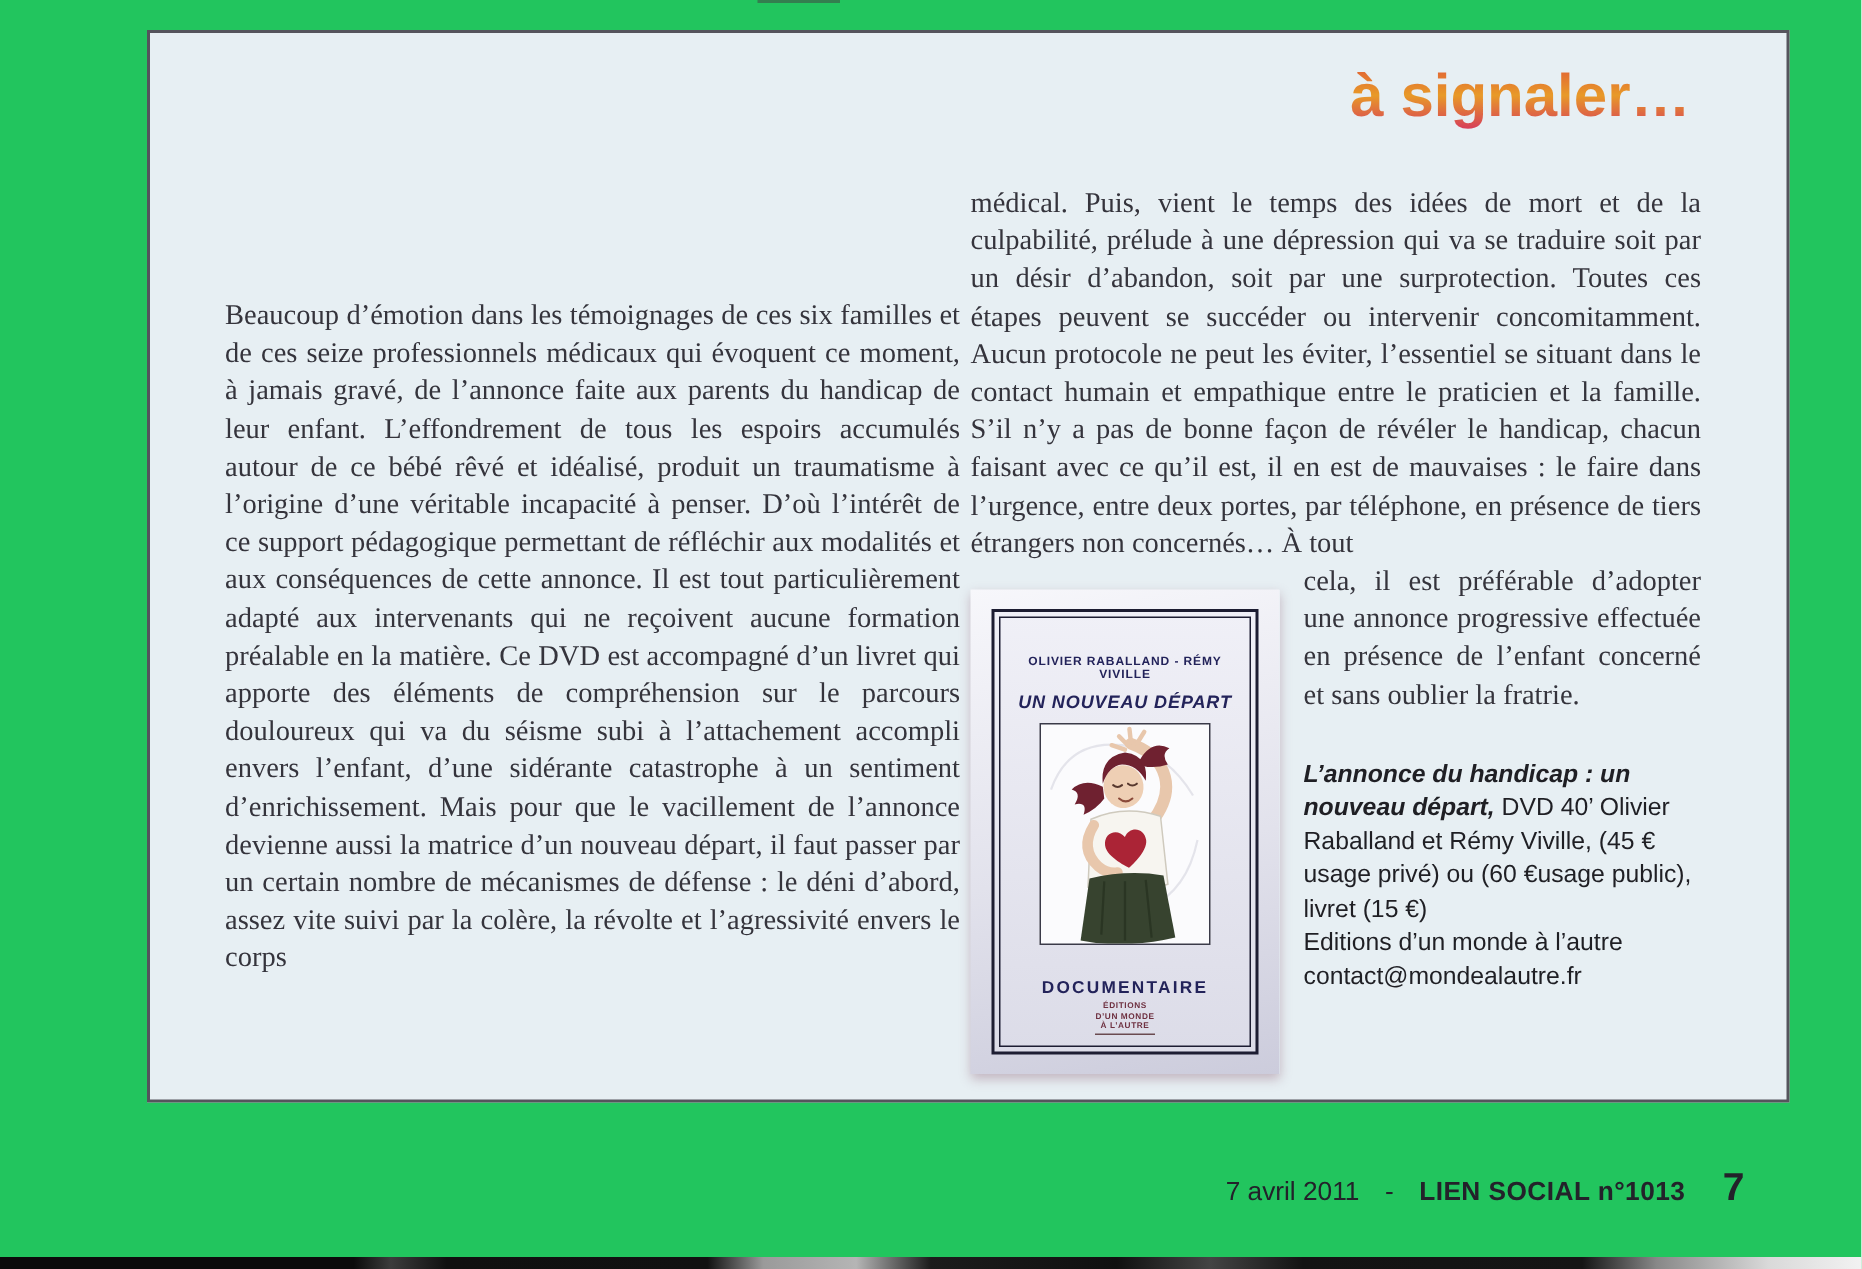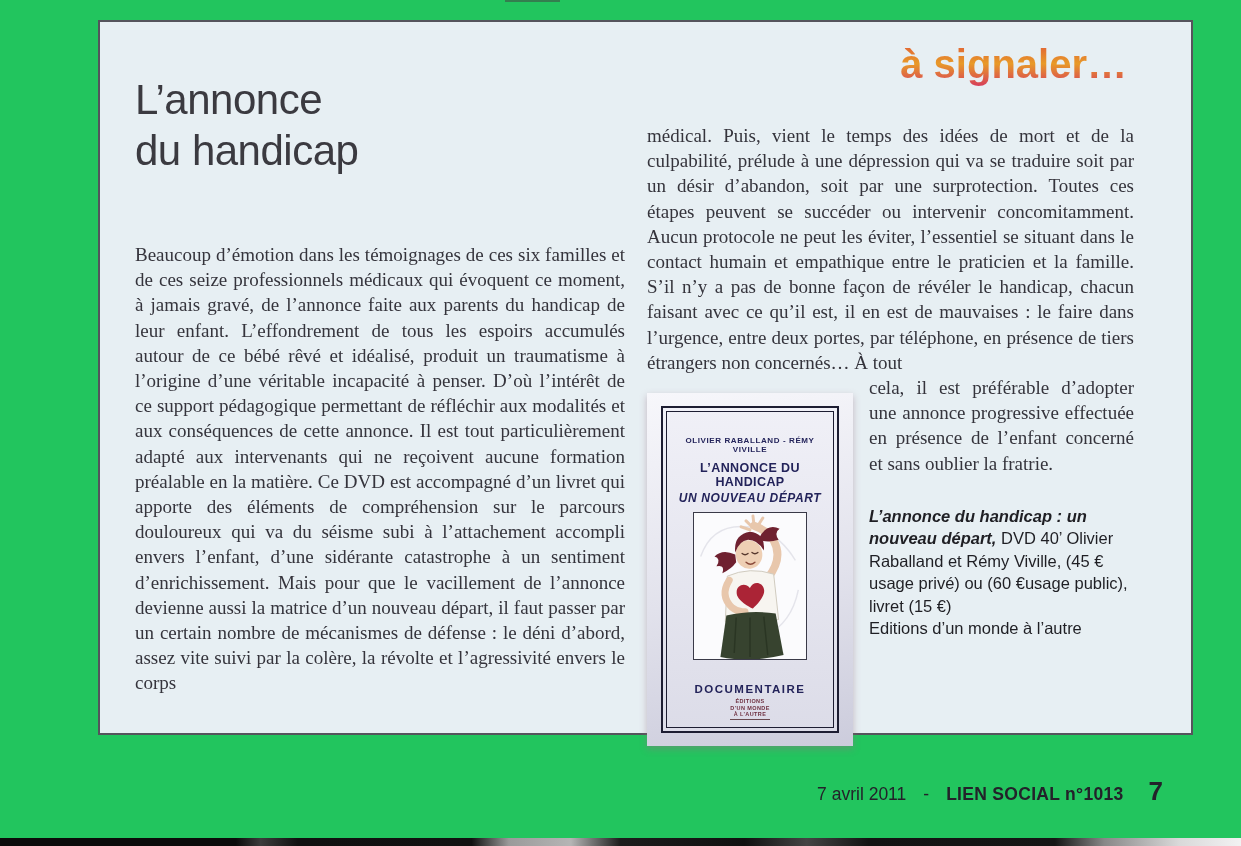--- a/index.html
+++ b/index.html
@@ -33,21 +33,21 @@
     font-size:42px; line-height:51px; font-weight:normal;
     color:#3b3a40; letter-spacing:-0.5px;
   }
 
   
   .body-text {
     font-family:Liberation Serif, serif;
     font-size:19px; line-height:25.2px; color:#35343c;
     text-align:justify; hyphens:auto; -webkit-hyphens:auto;
   }
-  .col-left  { position:absolute; left:35px;  top:176px; width:490px;margin-top:44px; }
+  .col-left  { position:absolute; left:50px;  top:176px; width:490px; }
   .col-right { position:absolute; left:547px; top:101px; width:487px; }
 
   .wrap-area { margin-top:0; }
 
   
   .dvd-photo {
     float:left; width:206px; margin:18px 16px 6px 0;
     padding:13px 14px;
     background:linear-gradient(168deg,#f7f7fb 0%, #e2e2ec 55%, #ccccdc 100%);
     box-shadow:0 3px 7px rgba(150,110,130,0.45);
@@ -117,35 +117,33 @@
 <body>
 
 <div class="scan-page">
 
   <div class="scan-mark-top"></div>
 
   <div class="content-box">
 
     <div class="section-label">à signaler…</div>
 
-    <h1 class="article-title"><span>L’annonce</span><br><span>du handicap</span></h1>
 
     <div class="col-left body-text">Beaucoup d’émotion dans les témoignages de ces six familles et de ces seize professionnels médicaux qui évoquent ce moment, à jamais gravé, de l’annonce faite aux parents du handicap de leur enfant. L’effondrement de tous les espoirs accumulés autour de ce bébé rêvé et idéalisé, produit un traumatisme à l’origine d’une véritable incapacité à penser. D’où l’intérêt de ce support pédagogique permettant de réfléchir aux modalités et aux conséquences de cette annonce. Il est tout particulièrement adapté aux intervenants qui ne reçoivent aucune formation préalable en la matière. Ce DVD est accompagné d’un livret qui apporte des éléments de compréhension sur le parcours douloureux qui va du séisme subi à l’attachement accompli envers l’enfant, d’une sidérante catastrophe à un sentiment d’enrichissement. Mais pour que le vacillement de l’annonce devienne aussi la matrice d’un nouveau départ, il faut passer par un certain nombre de mécanismes de défense : le déni d’abord, assez vite suivi par la colère, la révolte et l’agressivité envers le corps</div>
 
     <div class="col-right">
 
       <p class="body-text">médical. Puis, vient le temps des idées de mort et de la culpabilité, prélude à une dépression qui va se traduire soit par un désir d’abandon, soit par une surprotection. Toutes ces étapes peuvent se succéder ou intervenir concomitamment. Aucun protocole ne peut les éviter, l’essentiel se situant dans le contact humain et empathique entre le praticien et la famille. S’il n’y a pas de bonne façon de révéler le handicap, chacun faisant avec ce qu’il est, il en est de mauvaises : le faire dans l’urgence, entre deux portes, par téléphone, en présence de tiers étrangers non concernés… À tout</p>
 
       <div class="wrap-area">
 
         <div class="dvd-photo">
           <div class="cover-frame">
             <div class="cover-inner">
               <div class="cover-authors">Olivier Raballand - Rémy Viville</div>
-              <div class="cover-title">L’annonce du handicap</div>
               <div class="cover-subtitle">Un nouveau départ</div>
 
               <div class="cover-illustration">
                 <svg viewBox="0 0 112 148" width="112" height="146" xmlns="http://www.w3.org/2000/svg">
 
                   <path d="M6,44 Q18,10 54,14 Q84,18 102,48" stroke="#d6d6e0" stroke-width="1.5" fill="none" opacity="0.6"></path>
                   <path d="M72,124 Q98,112 105,78" stroke="#d6d6e0" stroke-width="1.5" fill="none" opacity="0.6"></path>
 
                   <path d="M74,66 Q90,46 80,28 Q74,18 60,13" stroke="#e8c7ac" stroke-width="8" fill="none" stroke-linecap="round"></path>
                   <path d="M58,14 l-6,-6 M60,12 l-1,-9 M64,13 l5,-8 M56,17 l-9,-3" stroke="#e8c7ac" stroke-width="3" stroke-linecap="round"></path>
@@ -182,20 +180,21 @@
               </div>
             </div>
           </div>
         </div>
 
         <p class="body-text">cela, il est préférable d’adopter une annonce progressive effectuée en présence de l’enfant concerné et sans oublier la fratrie.</p>
 
         <div class="caption">
           <span class="caption-lead">L’annonce du handicap : un nouveau départ,</span><span> DVD 40’ Olivier Raballand et Rémy Viville, (45 € usage privé) ou (60 €usage public), livret (15 €)</span>
           <div>Editions d’un monde à l’autre</div>
+          <div>contact@mondealautre.fr</div>
         </div>
 
       </div>
     </div>
   </div>
 
   <div class="page-footer">
     <span>7 avril 2011</span>
     <span>-</span>
     <span class="footer-mag">LIEN SOCIAL n°1013</span>

